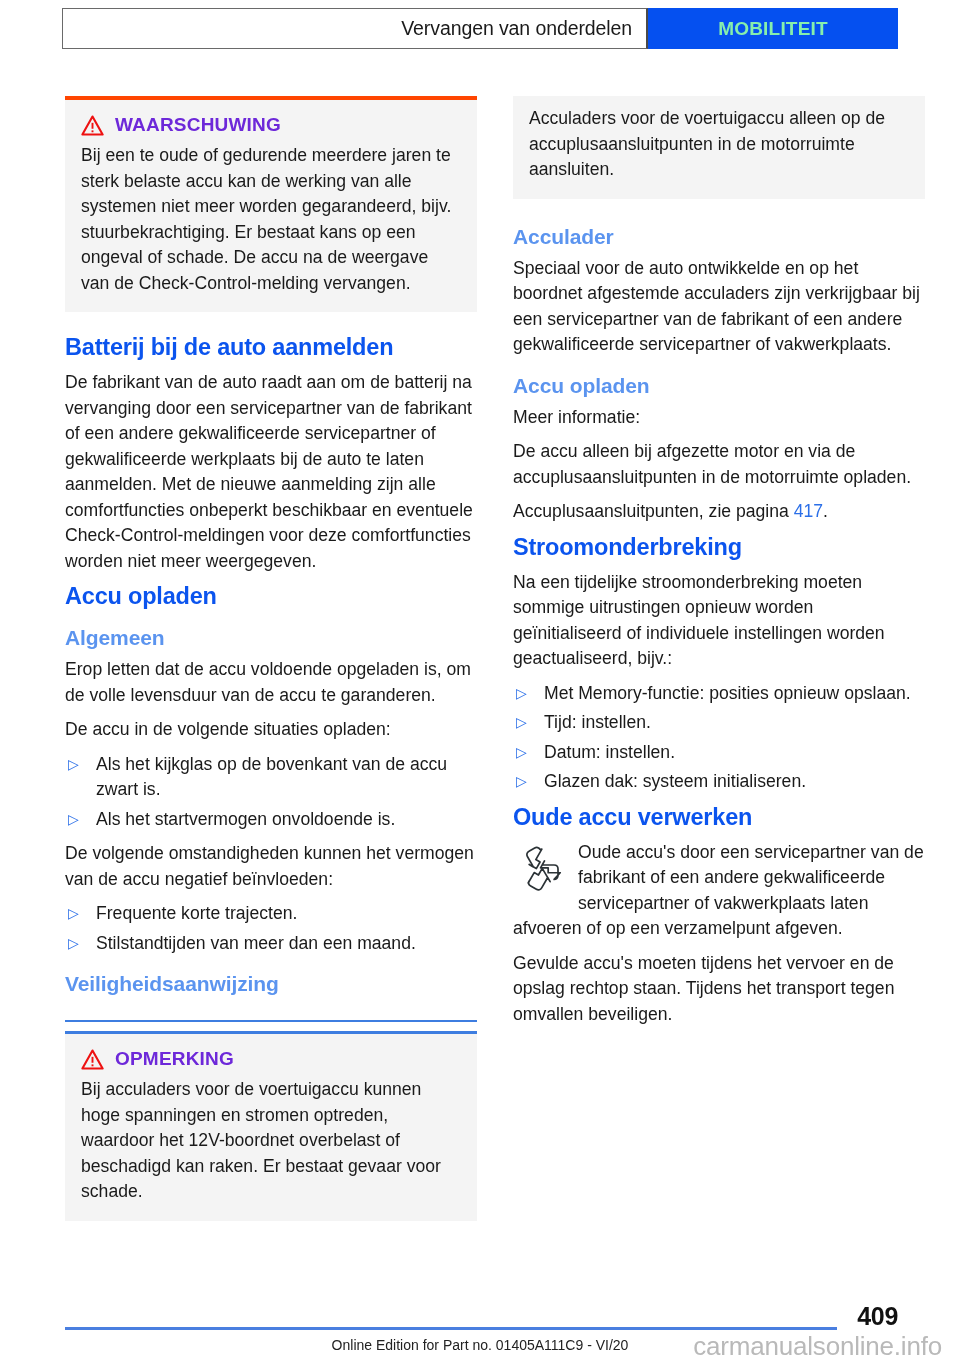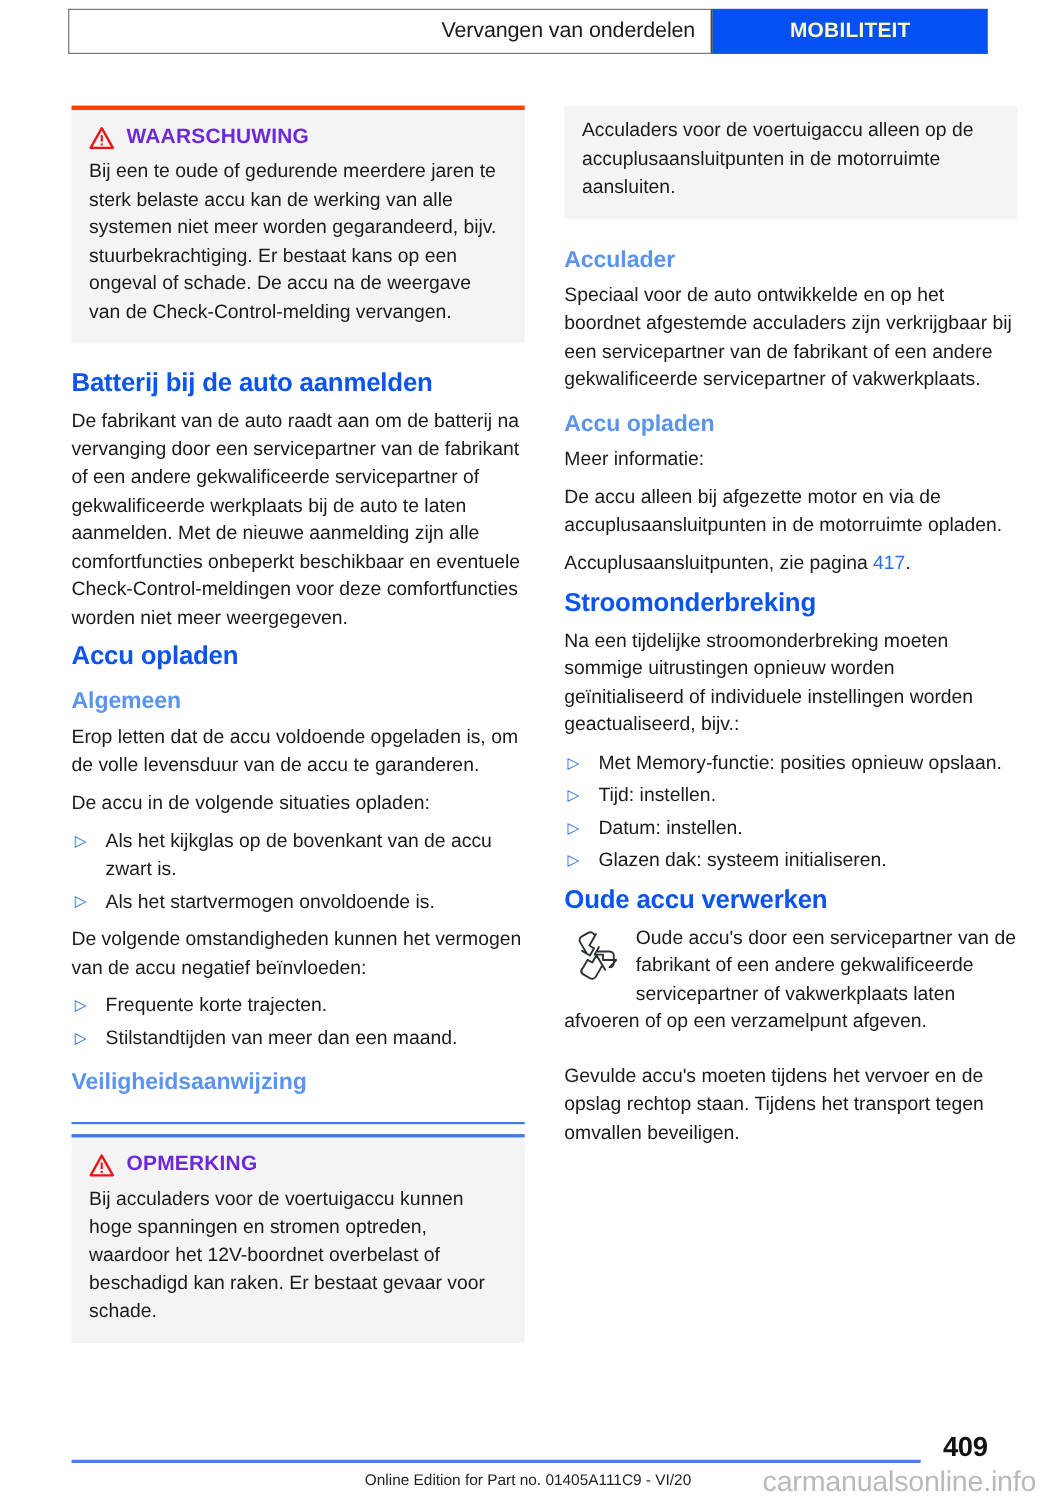--- a/index.html
+++ b/index.html
@@ -48,21 +48,21 @@
   .header-section-box {
     flex: 1 1 auto;
     background: #0550f0;
     display: flex;
     align-items: center;
     justify-content: center;
   }
   .header-section-box .hs {
     font-size: 19px;
     font-weight: bold;
-    color: #fef9c3;
+    color: #86efac;
     letter-spacing: 0.2px;
   }
 
   
   .col {
     position: absolute;
     top: 96px;
     width: 412px;
   }
   .col-left  { left: 65px; }
@@ -142,21 +142,21 @@
   ul.blist li .bmark {
     position: absolute;
     left: 3px;
     top: 0px;
     font-size: 14px;
     line-height: 25.5px;
     color: #2b6fe8;
   }
 
   
-  .recycle-para { margin-bottom: 24px; overflow: hidden; }
+  .recycle-para { margin-bottom: 9px; overflow: hidden; }
   .recycle-icon {
     float: left;
     width: 52px;
     height: 52px;
     margin: 3px 10px 2px 3px;
   }
   .recycle-para p {
     font-size: 17.6px;
     line-height: 25.5px;
     color: #1a1a1a;

